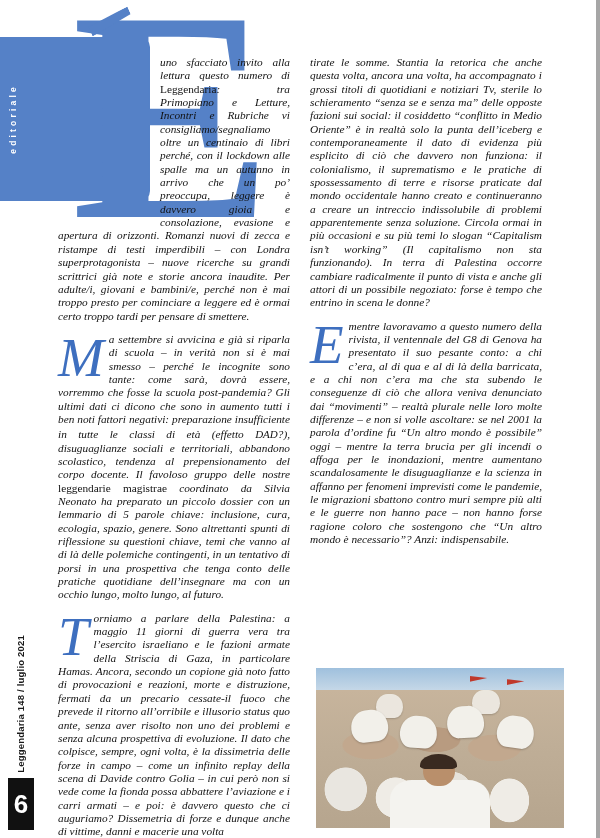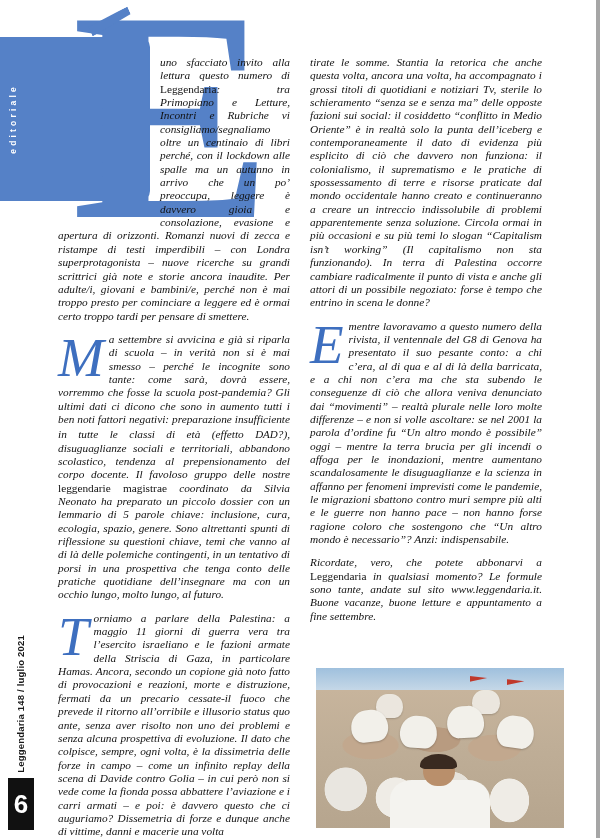--- a/index.html
+++ b/index.html
@@ -302,23 +302,20 @@
     <div class="col col-right">
 
       <p class="body">
         <span>tirate le somme. Stantia la retorica che anche questa volta, ancora una volta, ha accompagnato i grossi titoli di quotidiani e notiziari Tv, sterile lo schieramento “senza se e senza ma” delle opposte fazioni sui social: il cosiddetto “conflitto in Medio Oriente” è in realtà solo la punta dell’iceberg e contemporaneamente il dato di evidenza più esplicito di ciò che davvero non funziona: il colonialismo, il suprematismo e le pratiche di spossessamento di terre e risorse praticate dal mondo occidentale hanno creato e continueranno a creare un intreccio indissolubile di problemi apparentemente senza soluzione. Circola ormai in più occasioni e su più temi lo slogan “Capitalism isn’t working” (Il capitalismo non sta funzionando). In terra di Palestina occorre cambiare radicalmente il punto di vista e anche gli attori di un possibile negoziato: forse è tempo che entrino in scena le donne?</span>
       </p>
 
       <p class="body">
         <span class="dropcap">E</span><span>mentre lavoravamo a questo numero della rivista, il ventennale del G8 di Genova ha presentato il suo pesante conto: a chi c’era, al di qua e al di là della barricata, e a chi non c’era ma che sta subendo le conseguenze di ciò che allora veniva denunciato dai “movimenti” – realtà plurale nelle loro molte differenze – e non si volle ascoltare: se nel 2001 la parola d’ordine fu “Un altro mondo è possibile” oggi – mentre la terra brucia per gli incendi o affoga per le inondazioni, mentre aumentano scandalosamente le disuguaglianze e la scienza in affanno per fenomeni imprevisti come le pandemie, le migrazioni sbattono contro muri sempre più alti e le guerre non hanno pace – non hanno forse ragione coloro che sostengono che “Un altro mondo è necessario”? Anzi: indispensabile.</span>
       </p>
 
-      <p class="body">
-        <span>Ricordate, vero, che potete abbonarvi a </span><span class="roman">Leggendaria</span><span> in qualsiasi momento? Le formule sono tante, andate sul sito www.leggendaria.it. Buone vacanze, buone letture e appuntamento a fine settembre.</span>
-      </p>
 
     </div>
   </div>
 
   <div class="photo-wrap">
     <div class="photo">
       <div class="sky"></div>
       <div class="crowd"></div>
       <div class="flagred f1"></div>
       <div class="flagred f2"></div>

